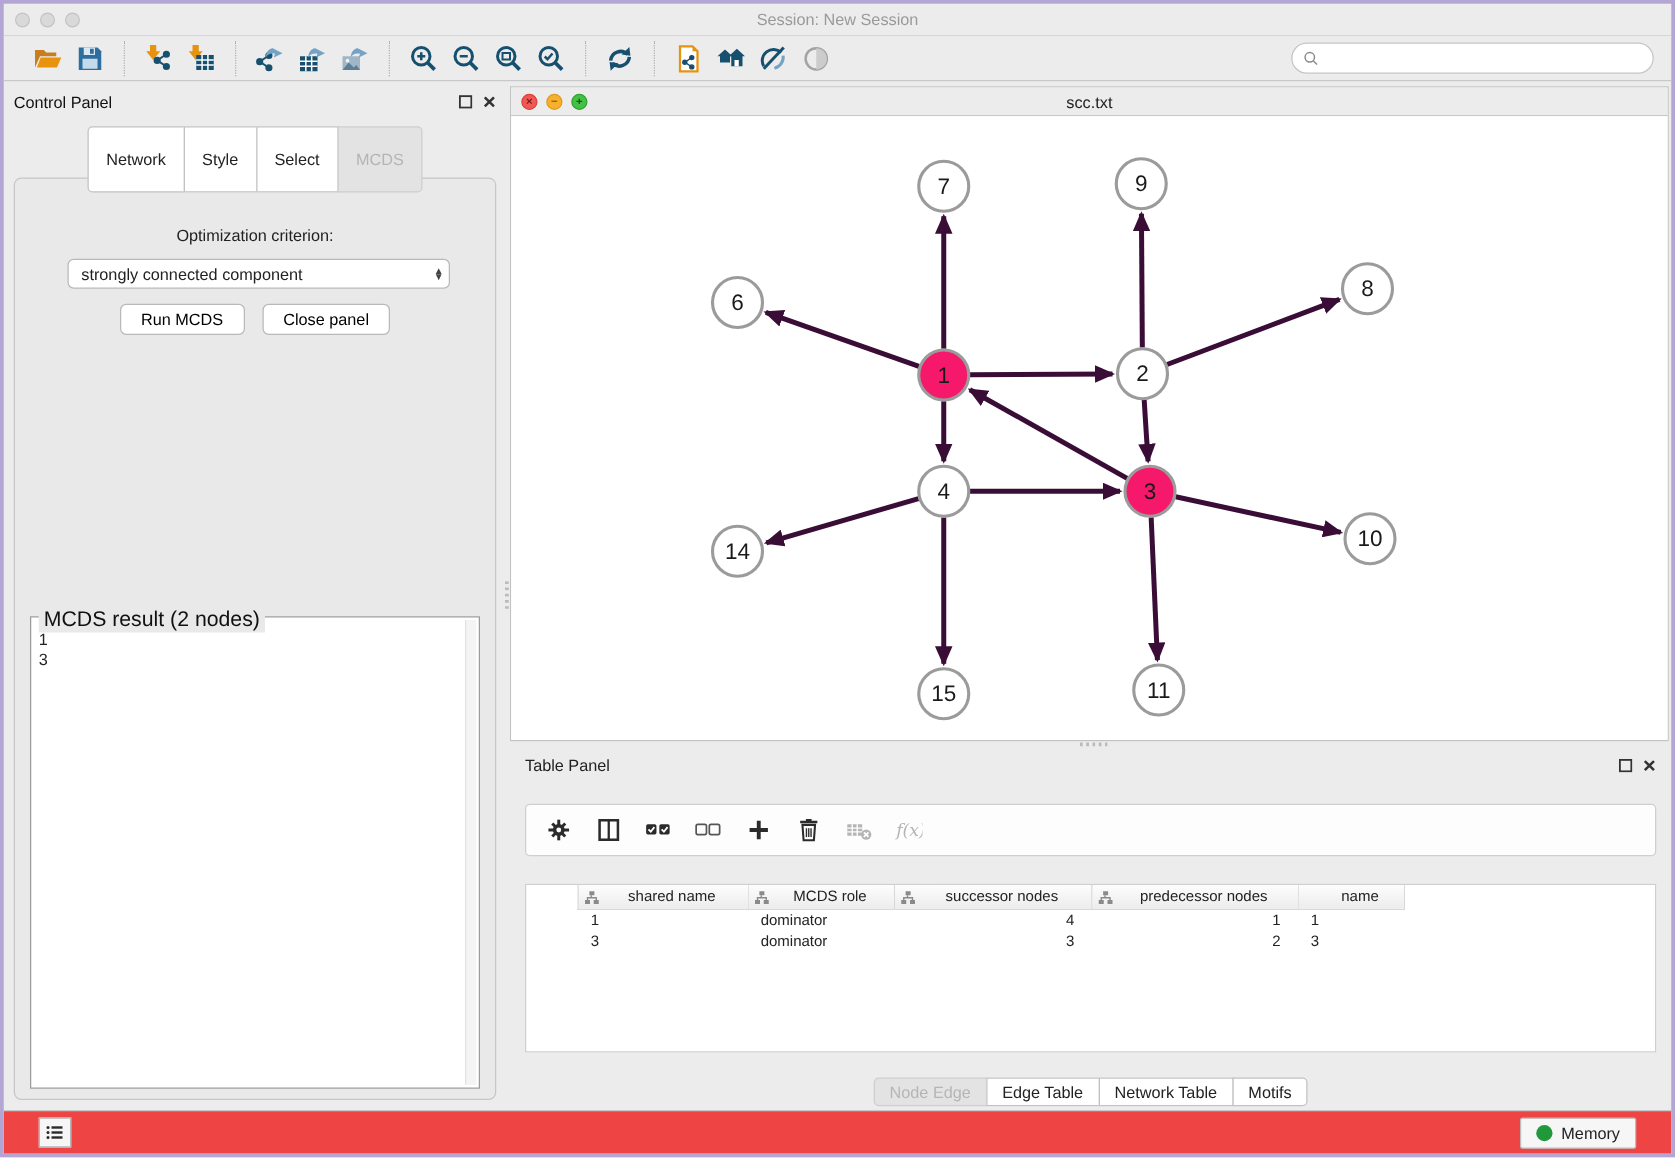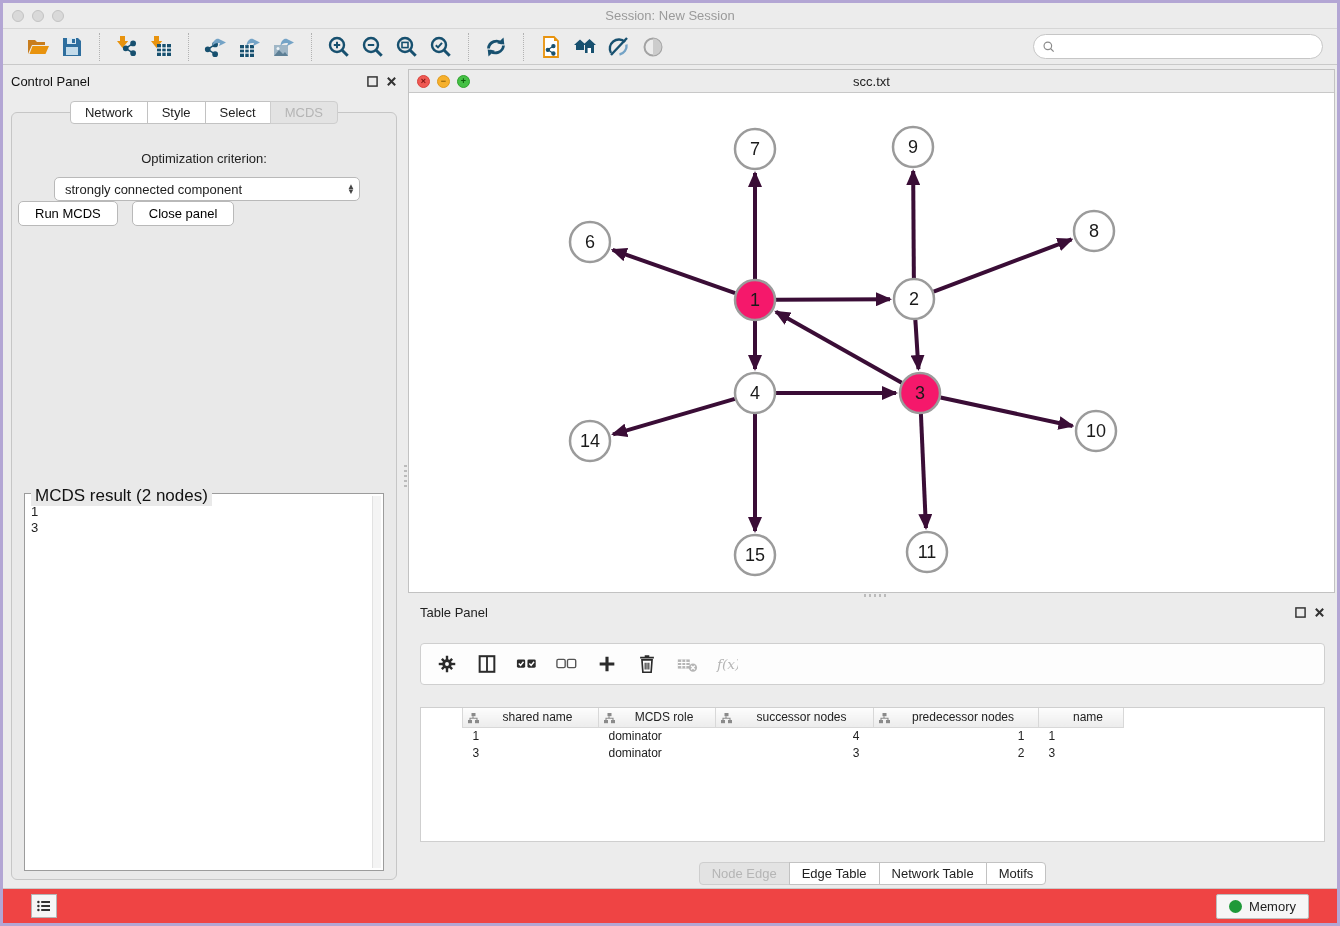--- a/index.html
+++ b/index.html
@@ -25,29 +25,29 @@
 
   
   .main { flex:1; display:flex; min-height:0; }
   
   .cpanel { width:400px; flex:0 0 auto; display:flex; flex-direction:column; padding:4px 6px 8px 8px; }
   .cp-header { height:24px; display:flex; align-items:center; }
   .cp-header .ph-title { font-size:13px; color:#111; }
   .ph-icons { margin-left:auto; display:flex; gap:8px; align-items:center; }
   .ph-icons svg { width:11px; height:11px; }
   .cp-tabs { display:flex; justify-content:center; margin:8px 0 0 0; position:relative; z-index:2; }
-  .seg { border:1px solid #c2c2c2; background:#fff; font-size:13px; padding:3px 14px; margin-left:-1px; cursor:default; }
+  .seg { border:1px solid #c2c2c2; background:#fff; font-size:13px; padding:18px 14px; margin-left:-1px; cursor:default; }
   .seg:first-child { border-radius:4px 0 0 4px; margin-left:0; }
   .seg:last-child { border-radius:0 4px 4px 0; }
   .seg.current { background:#e3e3e3; color:#b5b5b5; border-color:#cecece; }
   .cp-body { flex:1; border:1px solid #c6c6c6; border-radius:6px; background:#e9e9e9; margin-top:-12px; padding:24px 6px 8px 6px; display:flex; flex-direction:column; min-height:0; }
   .opt-label { text-align:center; margin-top:14px; font-size:13px; }
   .select { margin:11px 30px 0 36px; height:24px; background:#fff; border:1px solid #b9b9b9; border-radius:5px; display:flex; align-items:center; padding:0 4px 0 10px; font-size:13px; }
   .select .chev { margin-left:auto; display:flex; flex-direction:column; align-items:center; line-height:5px; font-size:8px; color:#444; }
-  .btn-row { display:flex; justify-content:flex-start; gap:14px; margin-top:0; }
+  .btn-row { display:flex; justify-content:center; gap:14px; margin-top:12px; }
   .pushbtn { background:#fff; border:1px solid #b9b9b9; border-radius:5px; font-size:13px; padding:4px 16px; cursor:default; }
   .result-fs { margin:auto 6px 0 6px; height:378px; border:1px solid #9c9c9c; background:#fff; position:relative; }
   .result-legend { position:absolute; top:-8px; left:6px; background:#e9e9e9; padding:0 4px; font-size:17px; color:#111; }
   .result-lines { padding:10px 2px 2px 6px; font-size:13px; line-height:16px; }
   .result-scroll { position:absolute; top:2px; bottom:2px; right:2px; width:9px; background:#f4f4f4; border-left:1px solid #e2e2e2; }
 
   
   .vsplit { width:5px; flex:0 0 auto; position:relative; }
   .vsplit .dots { position:absolute; top:400px; left:1px; width:3px; height:22px; background:linear-gradient(#bbb 2px, transparent 2px); background-size:3px 5px; }
 

